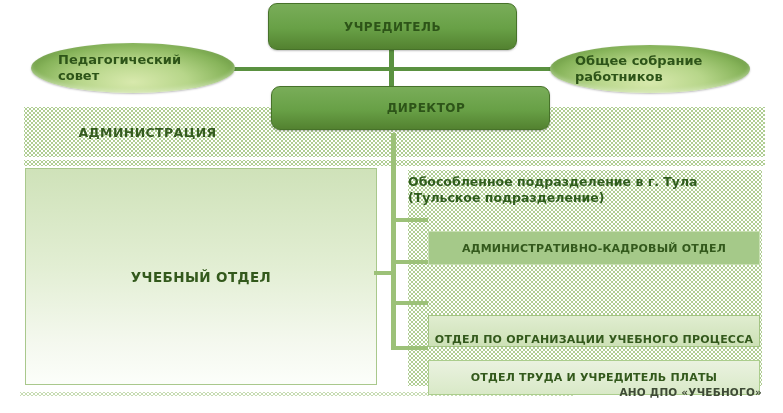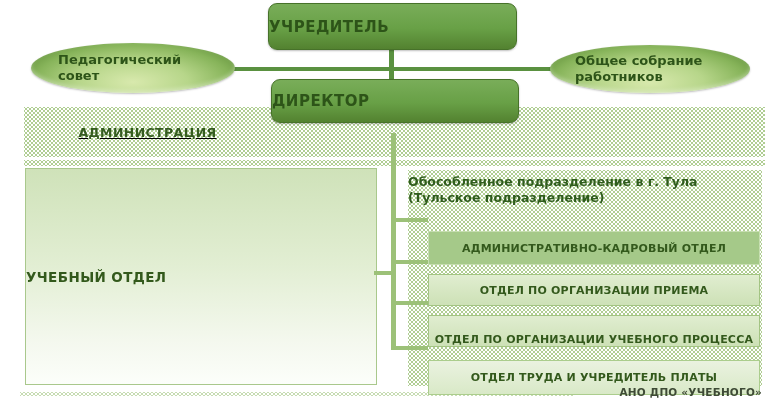--- a/index.html
+++ b/index.html
@@ -15,44 +15,44 @@
       radial-gradient(#b0ce93 0.9px, rgba(0,0,0,0) 1.05px),
       radial-gradient(#b0ce93 0.9px, rgba(0,0,0,0) 1.05px);
     background-size:4px 4px;
     background-position:0 0,2px 2px;
   }
   
   .node-dark{
     background:linear-gradient(180deg,#79ad59 0%,#68a046 55%,#538230 100%);
     border:1px solid #47722a;border-radius:9px;
     box-shadow:0 1px 2px rgba(0,0,0,0.25);
-    display:flex;align-items:center;justify-content:flex-start;
-    color:#2d5418;font-weight:bold;font-size:15px;letter-spacing:0.5px;
+    display:flex;align-items:center;justify-content:center;
+    color:#2d5418;font-weight:bold;font-size:12px;letter-spacing:0.5px;
     z-index:3;
   }
   .ellipse{
     border-radius:50%;
     background:radial-gradient(ellipse at 50% 78%,#d8e9ad 0%,#b7d68a 38%,#87b45a 68%,#5d8c37 90%,#527f2f 100%);
     box-shadow:0 1px 2px rgba(0,0,0,0.25), inset 0 -2px 4px rgba(255,255,255,0.35);
     display:flex;align-items:center;justify-content:center;text-align:left;
     color:#2d5418;font-weight:bold;font-size:13px;line-height:1.25;
     z-index:2;
   }
   .ellipse .wrap{width:150px;}
   .line{background:#5a9140;z-index:1;}
   .line-light{background:#9cc178;z-index:2;}
-  .admin-band{display:flex;align-items:center;z-index:1;text-decoration:underline;}
+  .admin-band{display:flex;align-items:center;z-index:1;}
   .admin-band span{
     display:block;width:175px;margin-left:36px;text-align:center;
     color:#355c20;font-weight:bold;font-size:12.5px;letter-spacing:0.4px;
   }
   .big-box{
     background:linear-gradient(180deg,#cfe2b9 0%,#e2eed3 45%,#f4f8ee 80%,#fcfefa 100%);
     border:1.5px solid #a9c88c;
-    display:flex;align-items:center;justify-content:flex-start;
+    display:flex;align-items:center;justify-content:center;
     color:#33591c;font-weight:bold;font-size:13.5px;letter-spacing:0.4px;
     z-index:1;
   }
   .panel{z-index:1;}
   .panel-title{
     position:absolute;left:0;top:4px;width:100%;text-align:left;
     color:#2f5c1d;font-weight:bold;font-size:12.5px;line-height:1.3;
   }
   .bar{
     position:absolute;left:428px;width:332px;box-sizing:border-box;
@@ -91,21 +91,21 @@
   <div class="abs ellipse" style="left:550px;top:45px;width:200px;height:48px;">
     <span class="wrap">Общее собрание работников</span>
   </div>
 
   <div class="abs dotted admin-band" style="left:24px;top:107px;width:741px;height:50px;">
     <span>АДМИНИСТРАЦИЯ</span>
   </div>
 
   <div class="abs dotted rule" style="left:24px;top:160px;width:741px;height:6px;"></div>
 
-  <div class="abs node-dark" style="left:271px;top:79px;width:246px;height:42px;">
+  <div class="abs node-dark" style="left:271px;top:86px;width:246px;height:42px;padding-left:31px;">
     <span>ДИРЕКТОР</span>
   </div>
 
   <div class="abs line-light" style="left:391px;top:133px;width:5px;height:217px;"></div>
 
   <div class="abs line-light" style="left:374px;top:271px;width:17px;height:4px;"></div>
 
   <div class="abs line-light" style="left:396px;top:218px;width:32px;height:4px;"></div>
   <div class="abs line-light" style="left:396px;top:260px;width:32px;height:4px;"></div>
   <div class="abs line-light" style="left:396px;top:301px;width:32px;height:4px;"></div>
@@ -118,23 +118,20 @@
   <div class="abs dotted panel" style="left:408px;top:170px;width:354px;height:216px;">
     <div class="panel-title">
       <div>Обособленное подразделение в г. Тула</div>
       <div>(Тульское подразделение)</div>
     </div>
   </div>
 
   <div class="abs bar bar-solid" style="top:203px;height:34px;">
     <span>АДМИНИСТРАТИВНО-КАДРОВЫЙ ОТДЕЛ</span>
   </div>
-  <div class="abs bar bar-grad" style="top:246px;height:32px;">
-    <span>ОТДЕЛ ПО ОРГАНИЗАЦИИ ПРИЕМА</span>
-  </div>
   <div class="abs bar bar-grad" style="top:287px;height:32px;align-items:flex-end;">
     <span>ОТДЕЛ ПО ОРГАНИЗАЦИИ УЧЕБНОГО ПРОЦЕССА</span>
   </div>
   <div class="abs bar bar-grad-light" style="top:332px;height:35px;">
     <span>ОТДЕЛ ТРУДА И УЧРЕДИТЕЛЬ ПЛАТЫ</span>
   </div>
 
   <div class="abs dotted rule" style="left:20px;top:392px;width:555px;height:4px;opacity:0.7;"></div>
 
   <div class="footer">АНО ДПО «УЧЕБНОГО»</div>

